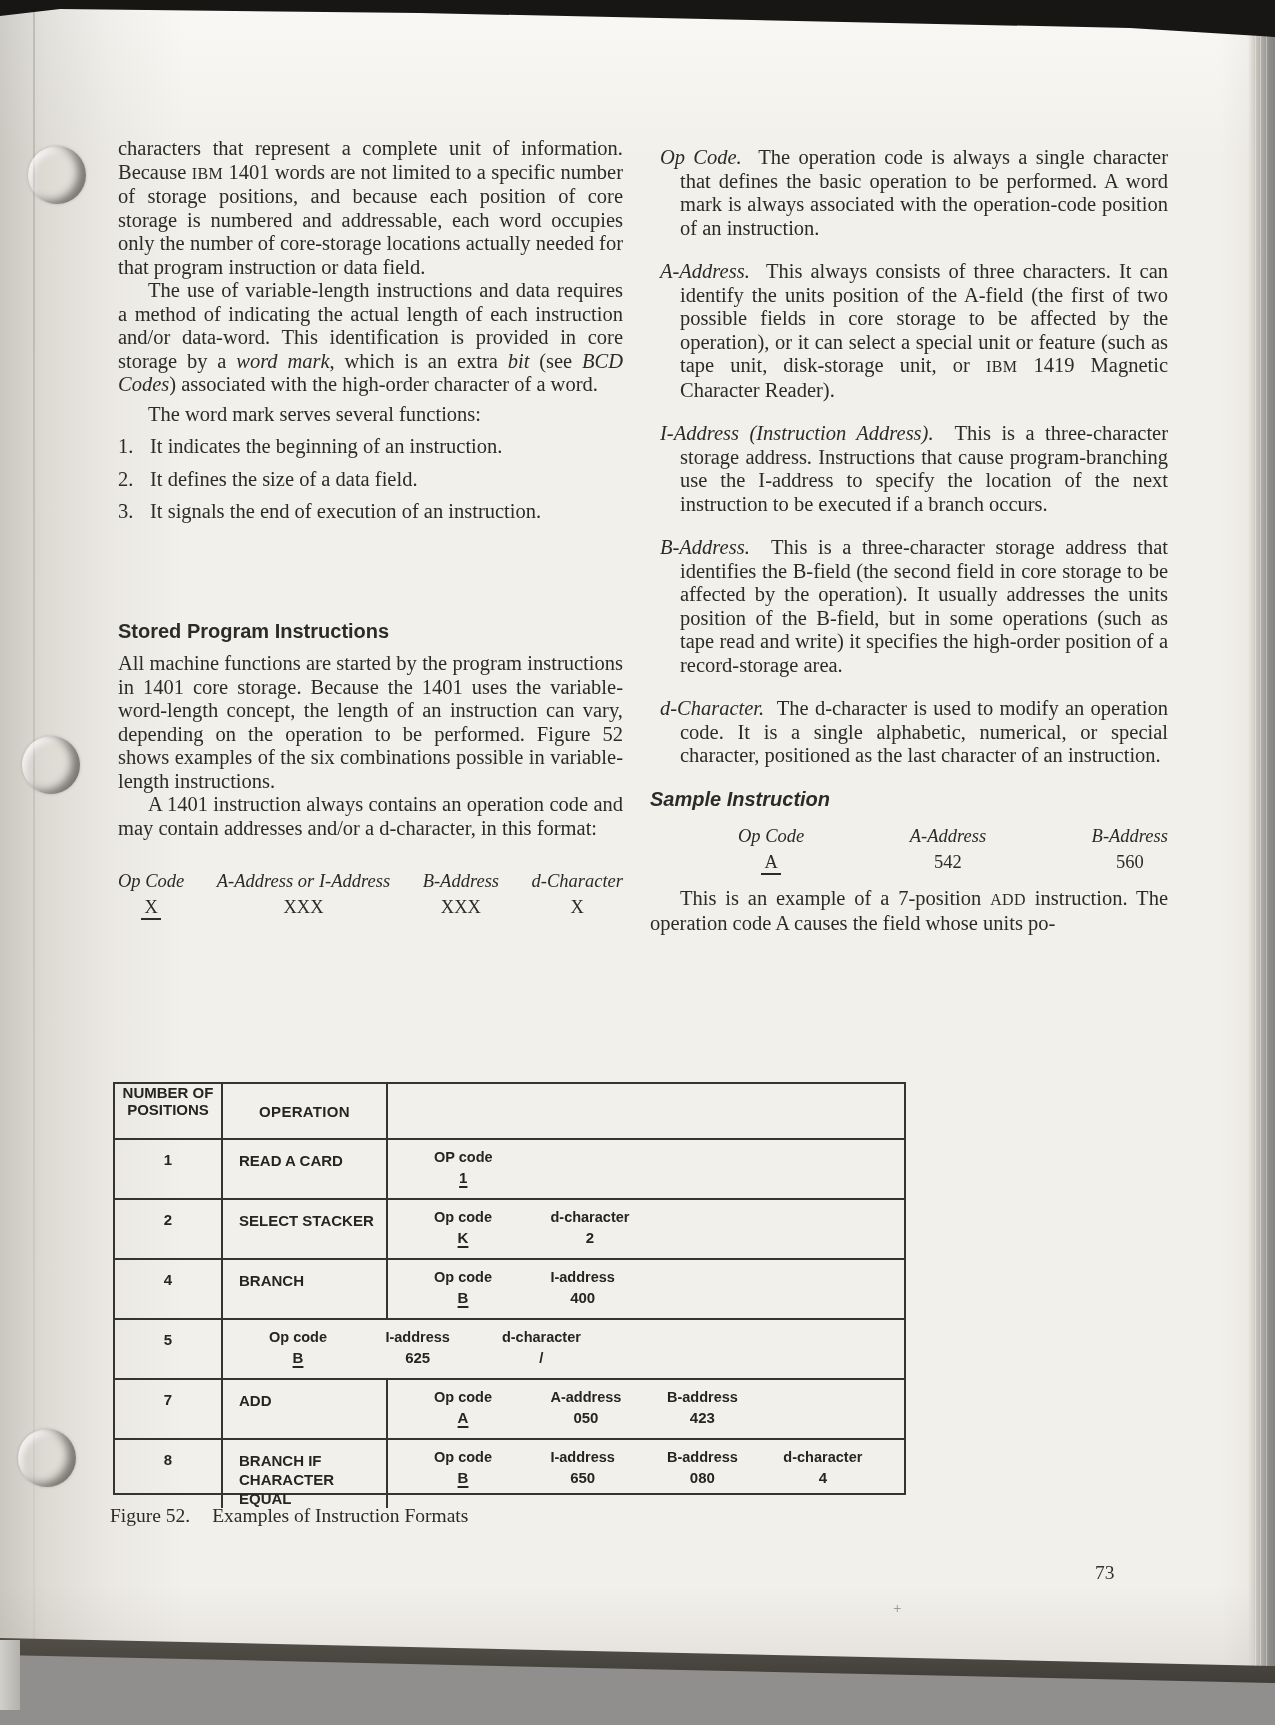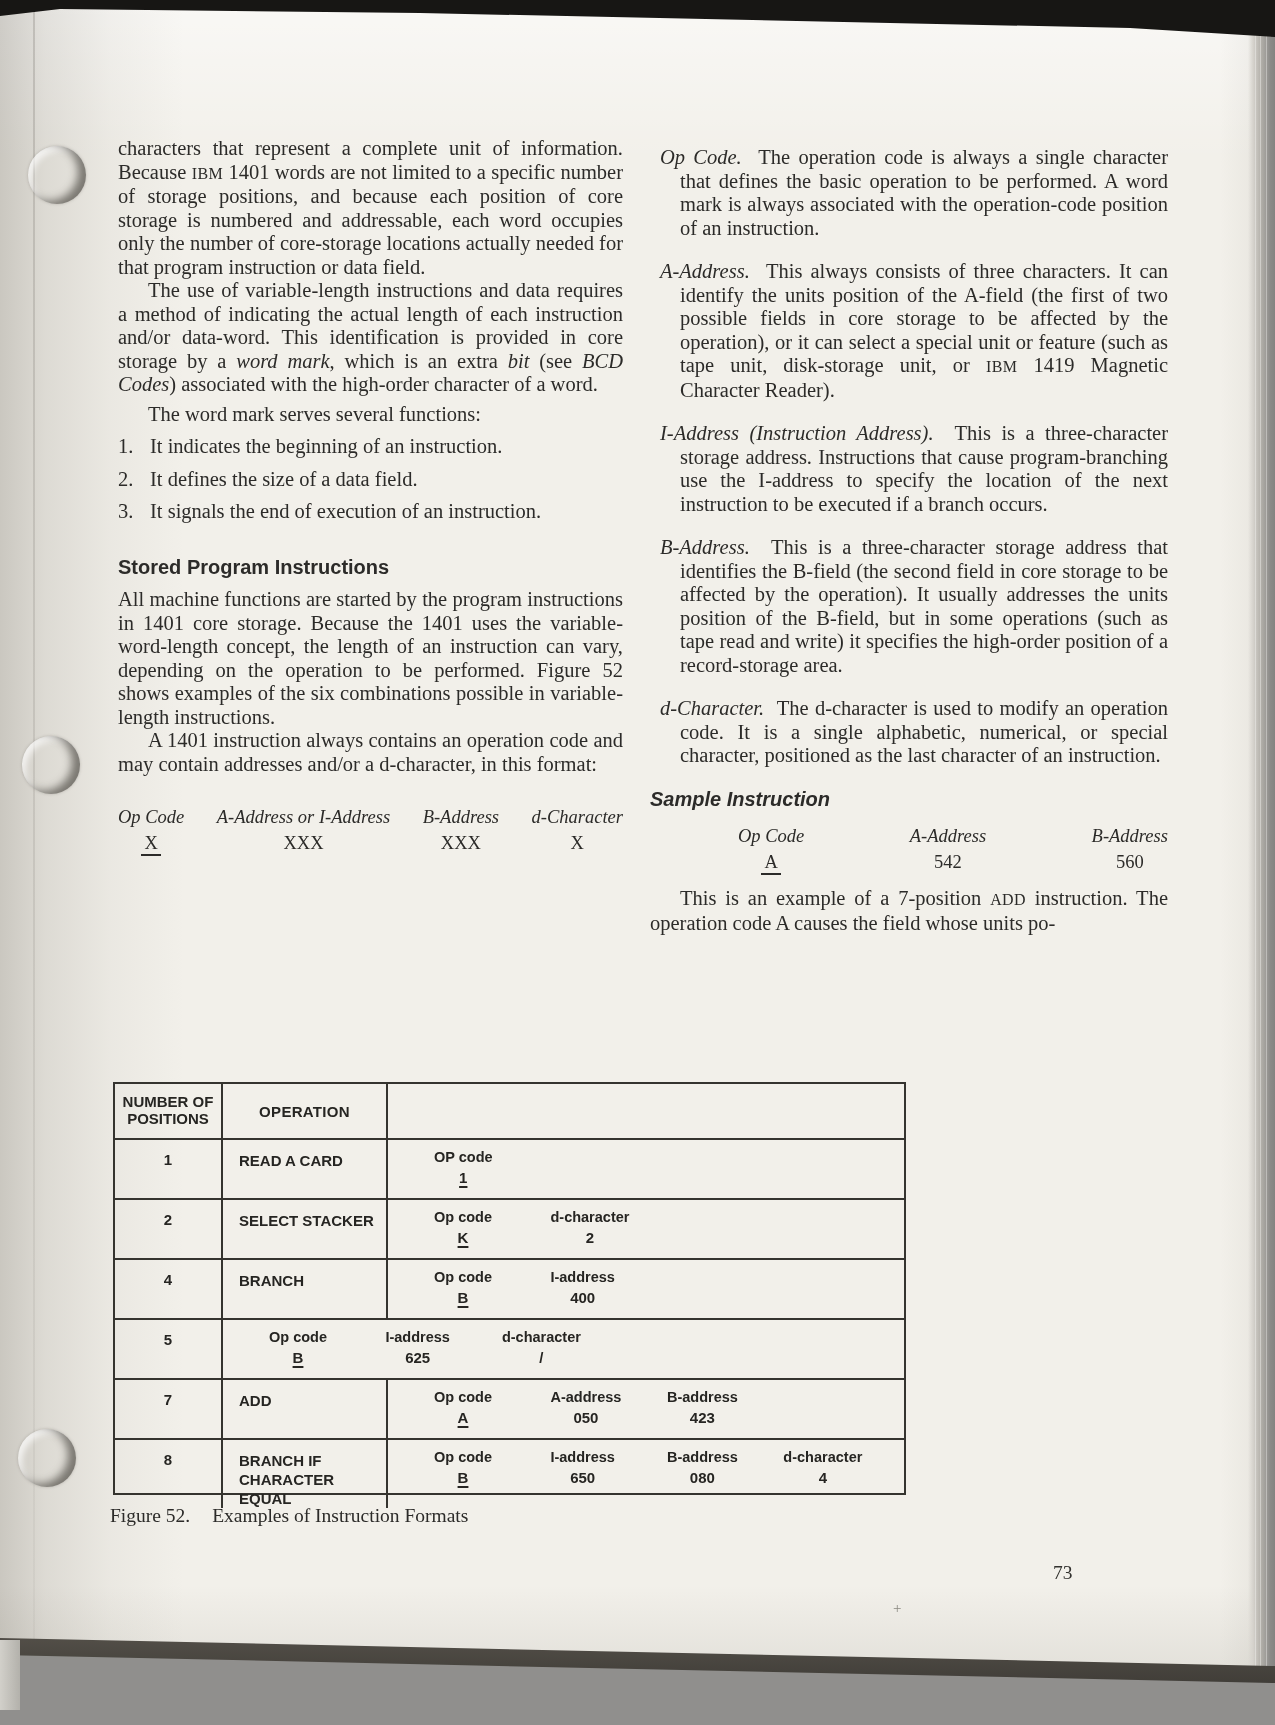--- a/index.html
+++ b/index.html
@@ -42,21 +42,21 @@
   .col-left  { left:118px; top:137px; width:505px; }
   .col-right { left:650px; top:146px; width:518px; }
   p { margin:0; }
   .indent { text-indent:30px; }
   .sc { font-size:0.78em; letter-spacing:0.4px; }
   .list-item { display:flex; margin-top:9px; }
   .list-item .num { width:32px; flex:none; }
   .list-block { margin-top:8px; }
   .p-gap { margin-top:6px; }
   .section-heading { font-family:"Liberation Sans", sans-serif; font-weight:bold;
-                     font-size:20px; margin-top:32px; margin-bottom:9px; text-align:left; }
+                     font-size:20px; margin-top:96px; margin-bottom:9px; text-align:left; }
   .sample-heading { font-family:"Liberation Sans", sans-serif; font-weight:bold; font-style:italic;
                     font-size:20px; margin-top:20px; margin-bottom:14px; text-align:left; }
   .def { padding-left:30px; text-indent:-20px; margin-top:20px; }
   .def:first-child { margin-top:0; }
   .def .term { font-style:italic; }
   .def .term:after { content:"\00a0\00a0"; }
 
   
   .fmt-line { display:flex; justify-content:space-between; margin-top:30px; text-align:center; }
   .fmt-col { font-style:italic; font-size:18.5px; line-height:22px; }
@@ -70,30 +70,30 @@
                font-family:"Liberation Sans", sans-serif; font-weight:bold; color:#262522;
                display:flex; flex-direction:column; }
   .t-row { display:flex; border-top:2px solid #35342f; flex:none; }
   .t-row:first-child { border-top:none; }
   .t-c1 { width:108px; flex:none; border-right:2px solid #35342f; box-sizing:border-box;
           text-align:center; padding-top:11px; font-size:15px; }
   .t-c2 { width:165px; flex:none; border-right:2px solid #35342f; box-sizing:border-box;
           padding:11px 10px 0 16px; font-size:15px; line-height:19px; }
   .t-c3 { flex:1; padding:9px 0 0 46px; box-sizing:border-box; }
   .t-head { height:54px; }
-  .t-head .t-c1 { padding-top:9px; line-height:17px; }
+  .t-head .t-c1 { padding-top:0; line-height:17px; }
   .t-head .t-c2, .t-head .t-c3 { text-align:center; padding:18px 0 0 0; font-size:15px; letter-spacing:0.3px; }
   .fmt-slot { display:inline-block; width:112px; vertical-align:top; }
   .pair { display:inline-block; text-align:center; font-size:14.5px; line-height:17px; }
   .pair .v { display:block; margin-top:3px; font-size:15px; }
   .fmt-slot:first-child .pair .v { text-decoration:underline; text-underline-offset:3px; text-decoration-thickness:2px; }
 
   .caption { position:absolute; left:110px; top:1505px; font-size:19.5px; color:#2c2b29; z-index:2;}
   .caption .cap-text { margin-left:22px; }
-  .page-number { position:absolute; left:1053px; top:1562px; font-size:19.5px; color:#33322f; z-index:2;}
+  .page-number { position:absolute; left:1095px; top:1562px; font-size:19.5px; color:#33322f; z-index:2;}
   .stray-mark { position:absolute; left:893px; top:1600px; font-size:15px; color:#8a8880; z-index:2;}
 </style>
 </head>
 <body>
 
 <div class="scene">
   <div class="page">
     <div class="crease"></div>
   </div>
 

